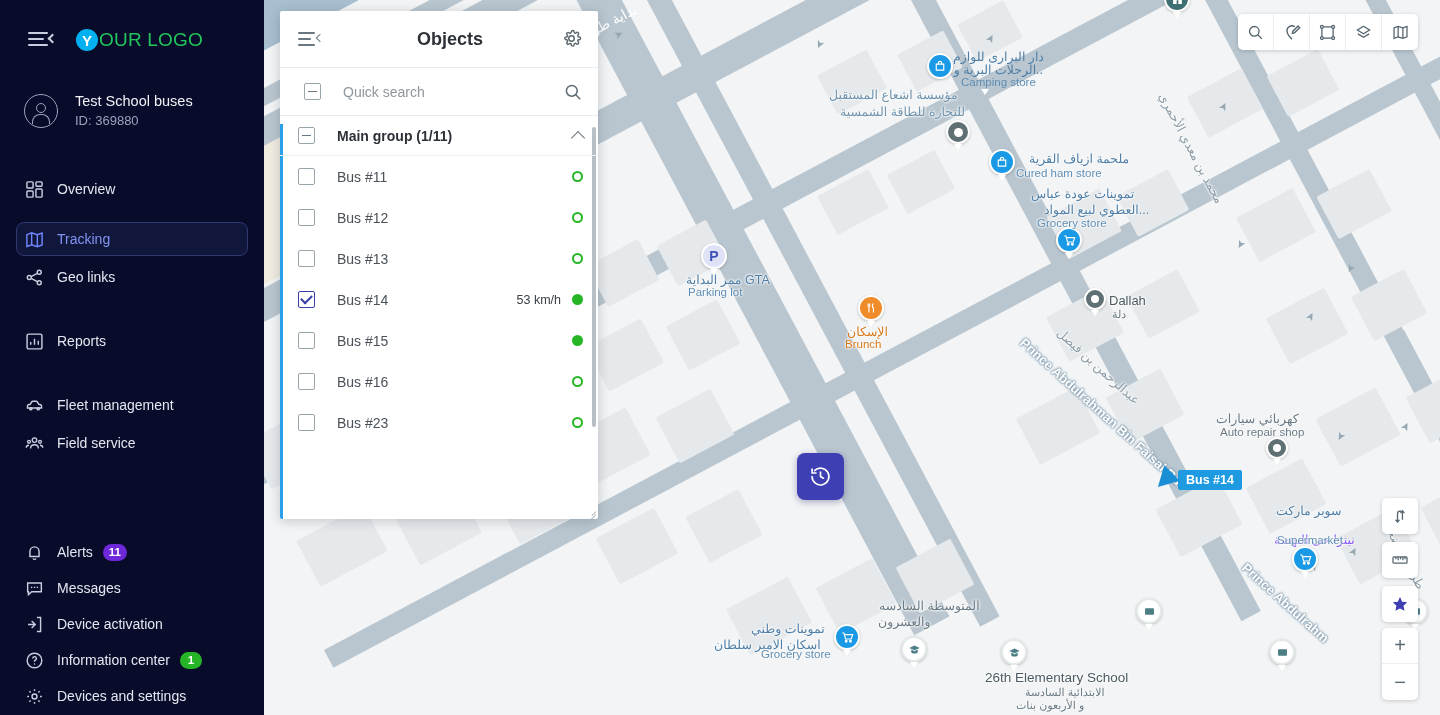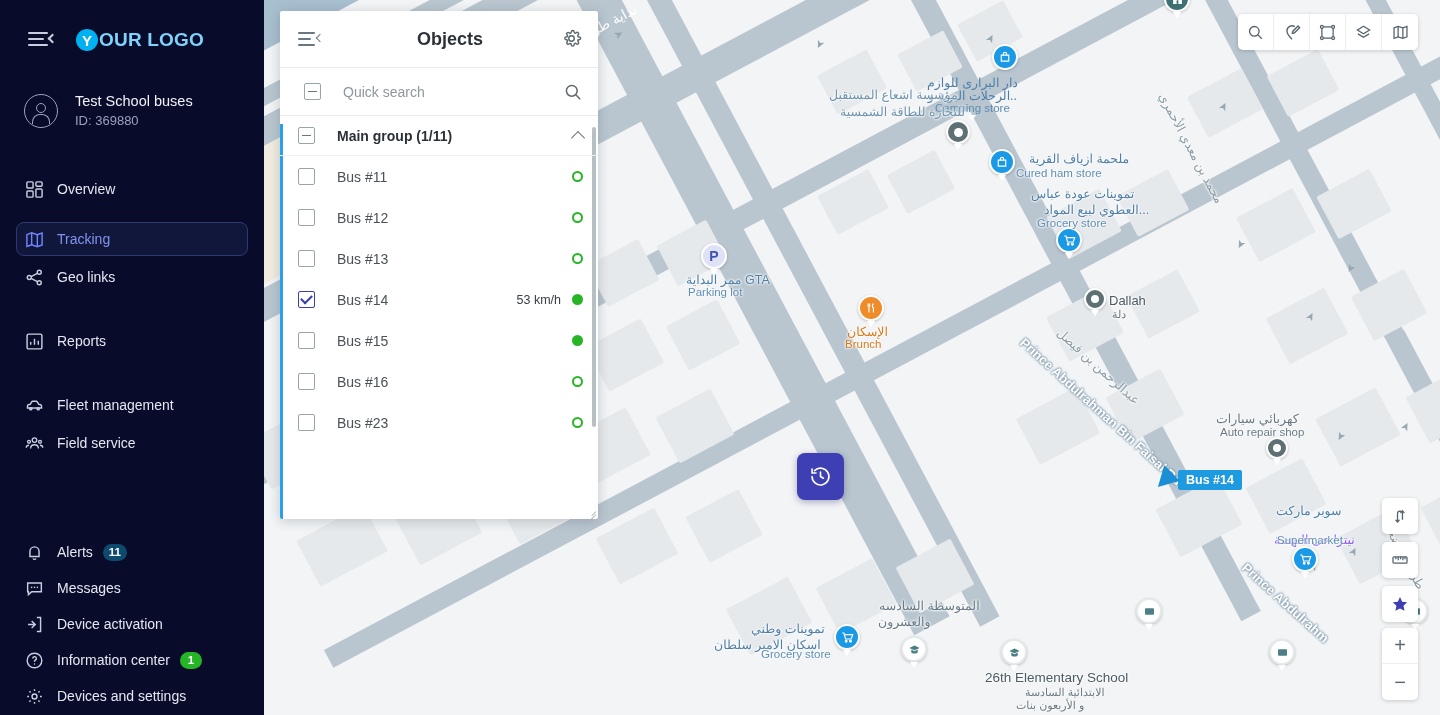--- a/index.html
+++ b/index.html
@@ -30,21 +30,21 @@
      border-left: 2px solid #c8cde0; border-bottom: 2px solid #c8cde0; transform: rotate(45deg); }
 
   .logo { display: flex; align-items: center; }
   .logo-y {
     width: 22px; height: 22px; border-radius: 50%;
     background: #00b0f0; color: #fff;
     font-size: 15px; font-weight: bold;
     display: flex; align-items: center; justify-content: center;
     margin-right: 1px;
   }
-  .logo-text { color: #7dd3fc; font-size: 19px; font-weight: 700; letter-spacing: .2px; }
+  .logo-text { color: #22c55e; font-size: 19px; font-weight: 400; letter-spacing: .2px; }
 
   .sb-user { display: flex; align-items: center; padding: 12px 0 14px 24px; }
   .avatar {
     width: 34px; height: 34px; border-radius: 50%;
     border: 1.6px solid #9aa2bd; position: relative; flex: 0 0 34px;
   }
   .avatar::before { content:""; position:absolute; left:50%; top:8px; transform:translateX(-50%);
      width:8px; height:8px; border-radius:50%; border:1.5px solid #9aa2bd; }
   .avatar::after { content:""; position:absolute; left:50%; top:19px; transform:translateX(-50%);
      width:16px; height:9px; border-radius:8px 8px 0 0; border:1.5px solid #9aa2bd; border-bottom:none; }
@@ -70,35 +70,35 @@
     color: #7d95ff;
   }
   .nav-item.active .lbl { color: #8294f0; }
   .nav-gap { height: 30px; }
   .nav-gap-sm { height: 16px; }
   .badge {
     margin-left: 10px; min-width: 22px; height: 17px; padding: 0 6px;
     border-radius: 9px; font-size: 11.5px; font-weight: 700; color: #fff;
     display: inline-flex; align-items: center; justify-content: center;
   }
-  .badge.red { background: #0c4a6e; }
+  .badge.red { background: #6d28d9; }
   .badge.green { background: #27b528; }
   .nav-bottom { position: absolute; left: 0; right: 0; bottom: 0; padding-bottom: 2px; }
 
   svg.i { display: block; }
 
   
   .map-wrap { position: relative; flex: 1 1 auto; height: 715px; overflow: hidden; background: #eceff1; }
   .map-canvas { position: absolute; inset: 0; background: #f2f4f5; }
   .mblock { position: absolute; background: #e6e9eb; border-radius: 2px; }
   .road { position: absolute; background: #b9c6cf; }
   .water { position: absolute; background: #a8bfcf; }
   .sand { position: absolute; background: #f1ece0; }
 
-  .poi { position: absolute; display: flex; flex-direction: column; align-items: flex-end; }
+  .poi { position: absolute; display: flex; flex-direction: row; align-items: center; }
   .pin {
     width: 26px; height: 26px; border-radius: 50%;
     display: flex; align-items: center; justify-content: center;
     border: 2px solid #fff; box-shadow: 0 1px 3px rgba(0,0,0,.22);
     color: #fff;
   }
   .pin.blue { background: #1a9ae6; }
   .pin.orange { background: #f08b2a; }
   .pin.teal { background: #3e6f73; }
   .pin.dark { background: #5e7074; }

